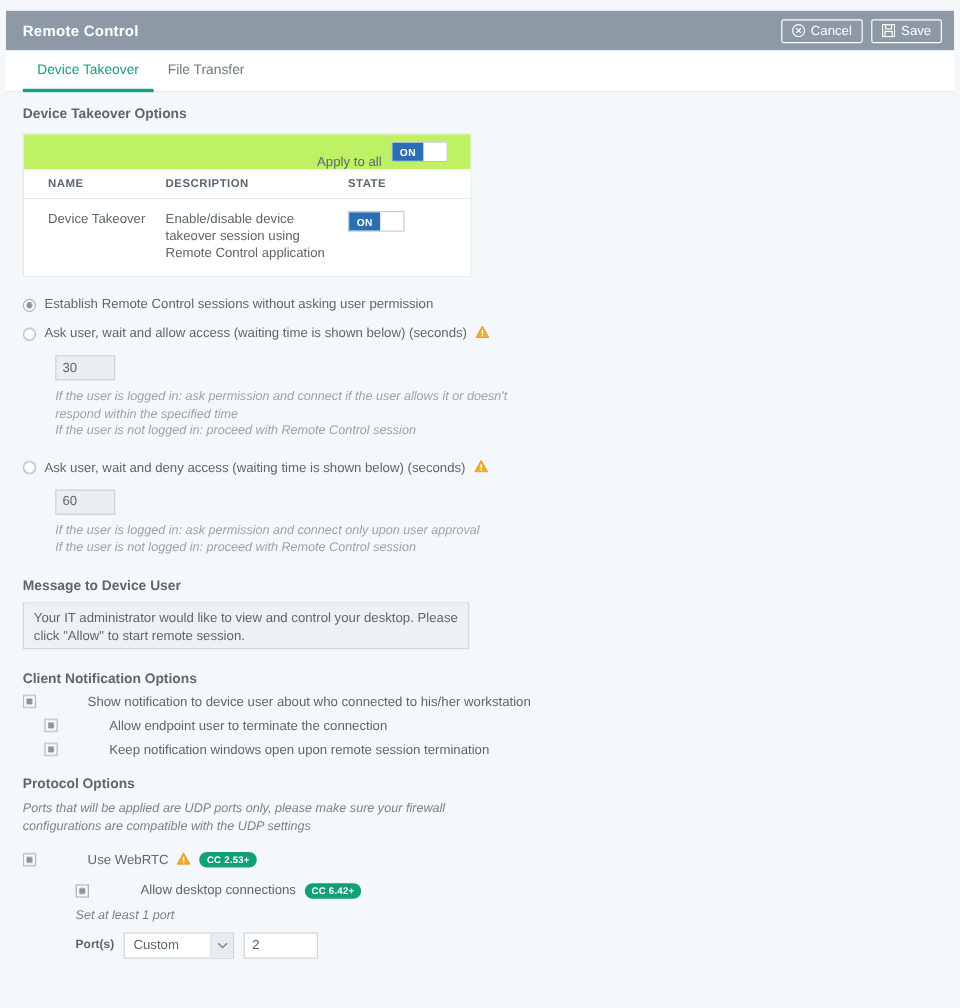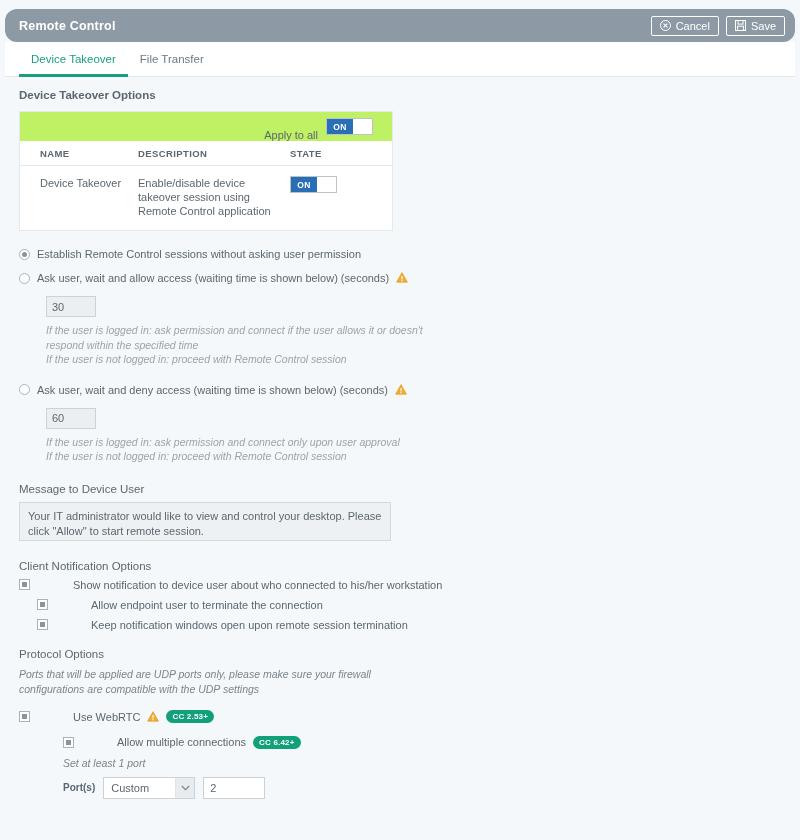--- a/index.html
+++ b/index.html
@@ -19,21 +19,20 @@
 
   
   .titlebar {
     position: absolute;
     left: 5px; top: 9px;
     width: 790px; height: 33px;
     background: #8d9aa5;
     display: flex;
     align-items: center;
     padding: 0 10px 0 14px;
-    border-radius: 12px;
   }
   .titlebar-title {
     color: #ffffff;
     font-size: 12.5px;
     font-weight: bold;
     letter-spacing: .2px;
     flex: 1;
   }
   .tb-btn {
     display: inline-flex;
@@ -198,21 +197,21 @@
   }
   .hint {
     font-size: 10.5px;
     color: #9aa4ab;
     font-style: italic;
     line-height: 14.5px;
     margin-left: 27px;
   }
 
   
-  .sub-head { font-size: 11.5px; color: #5b6770; font-weight: normal; margin: 19px 0 7px 0; }
+  .sub-head { font-size: 11.5px; color: #5b6770; font-weight: bold; margin: 19px 0 7px 0; }
   .msg-box {
     width: 372px; height: 39px;
     border: 1px solid #d3dade;
     background: #eef1f3;
     color: #5b6770;
     font-size: 11px;
     line-height: 15px;
     padding: 6px 8px;
     resize: none;
     font-family: "Liberation Sans", sans-serif;
@@ -452,21 +451,21 @@
           <path d="M6 0.6 L11.4 10.2 L0.6 10.2 Z" fill="#f0ad2e" stroke="#d8941b" stroke-width="0.6"></path>
           <rect x="5.4" y="4" width="1.2" height="3.4" fill="#ffffff"></rect>
           <rect x="5.4" y="8.1" width="1.2" height="1.2" fill="#ffffff"></rect>
         </svg>
       </span>
       <span class="badge">CC 2.53+</span>
     </div>
 
     <div class="chk-row indent2" style="margin-top:10px">
       <span class="chk on"></span>
-      <span class="chk-label">Allow multiple connections</span>
+      <span class="chk-label">Allow desktop connections</span>
       <span class="badge">CC 6.42+</span>
     </div>
 
     <div class="set-least">Set at least 1 port</div>
 
     <div class="ports-row">
       <span class="ports-label">Port(s)</span>
       <div class="sel-wrap">
         <span class="sel-val">Custom</span>
         <span class="sel-arrow">

